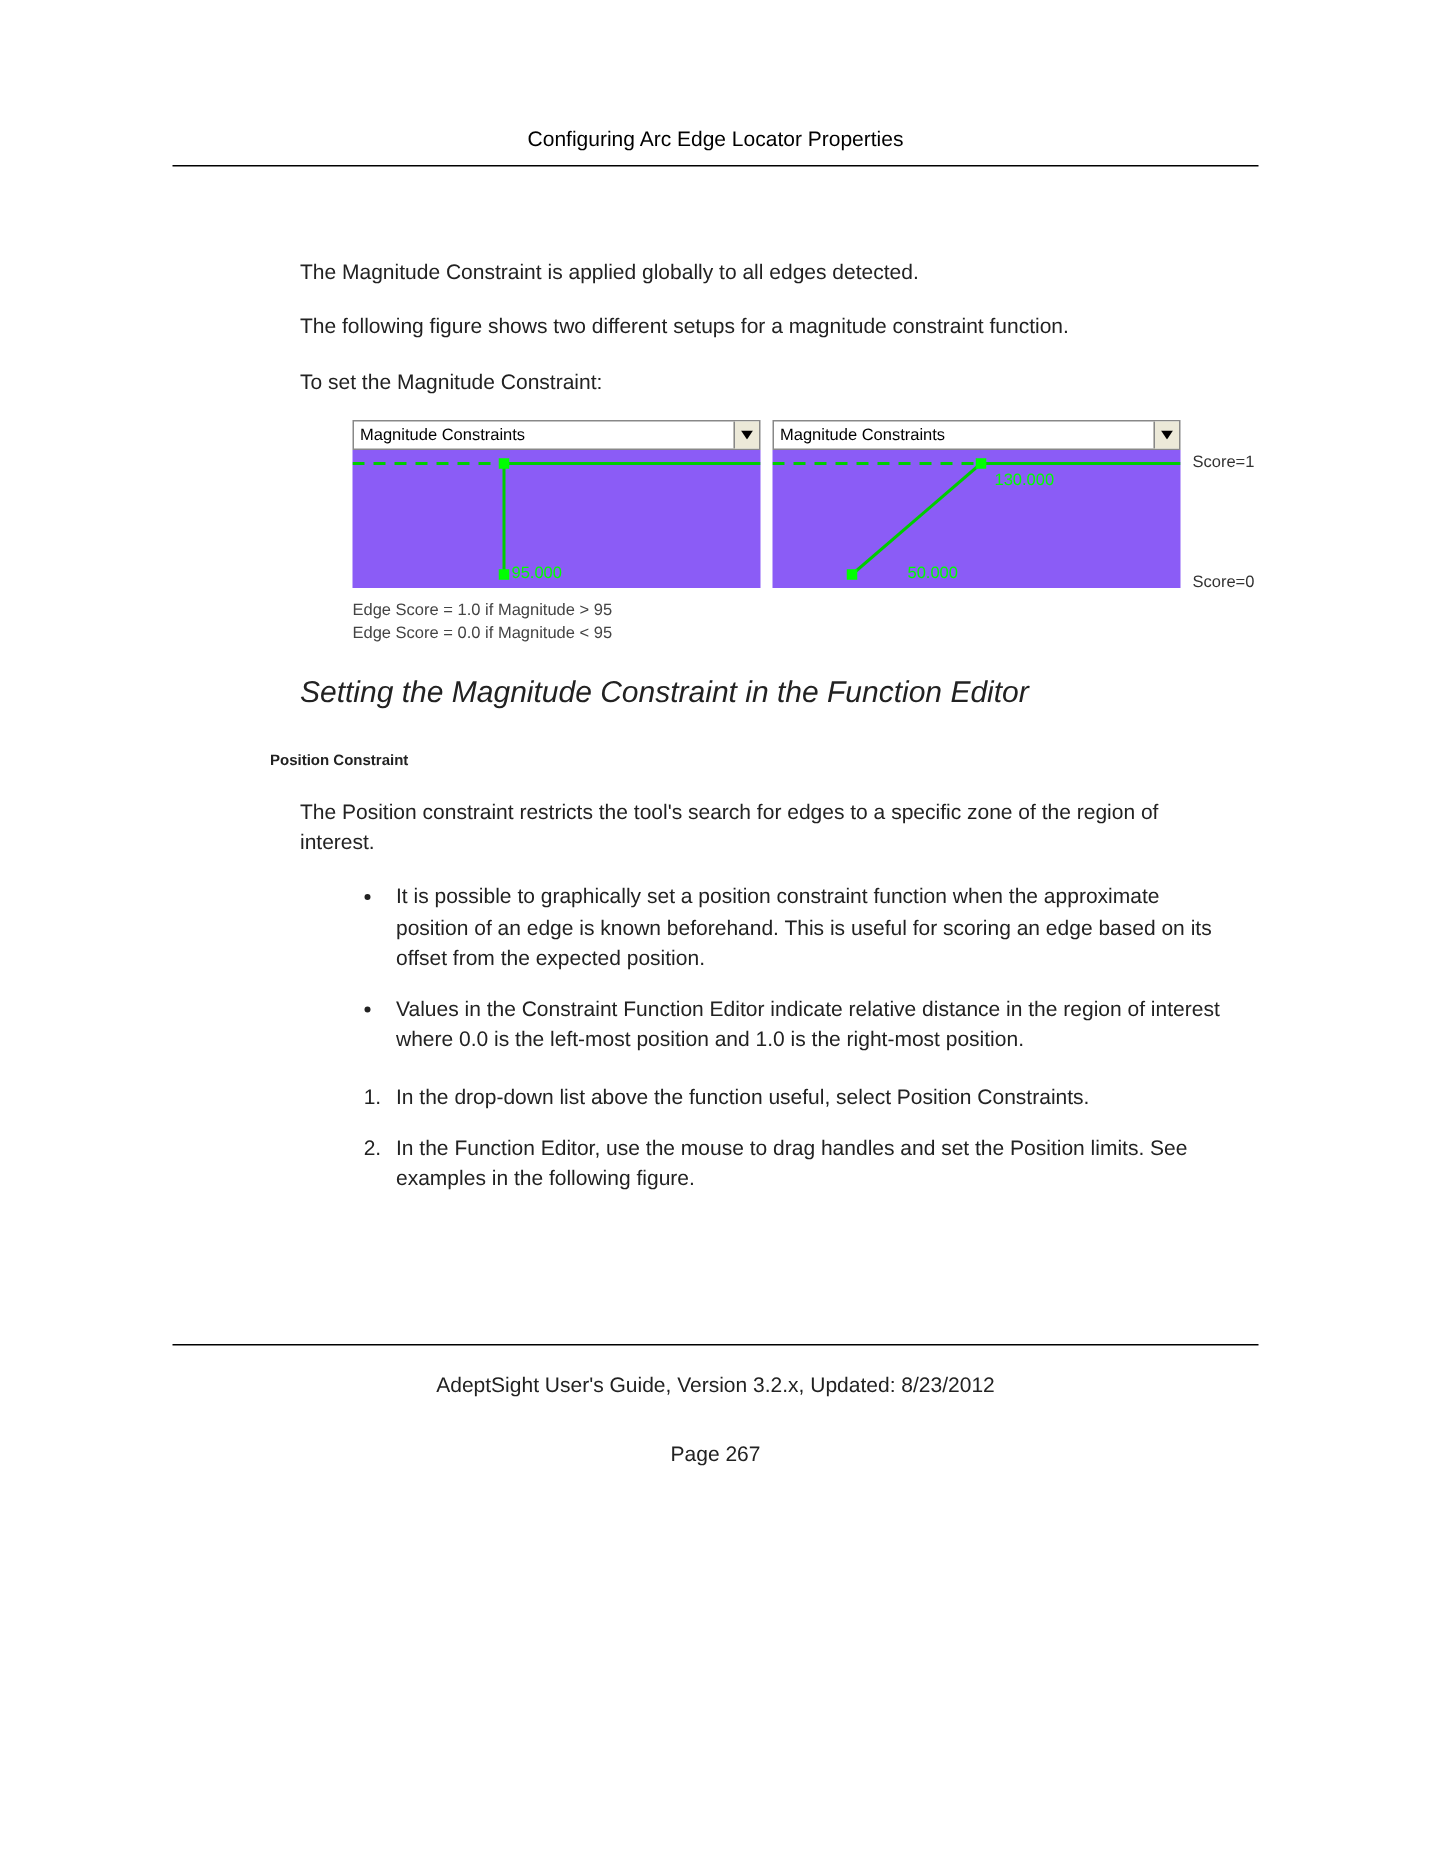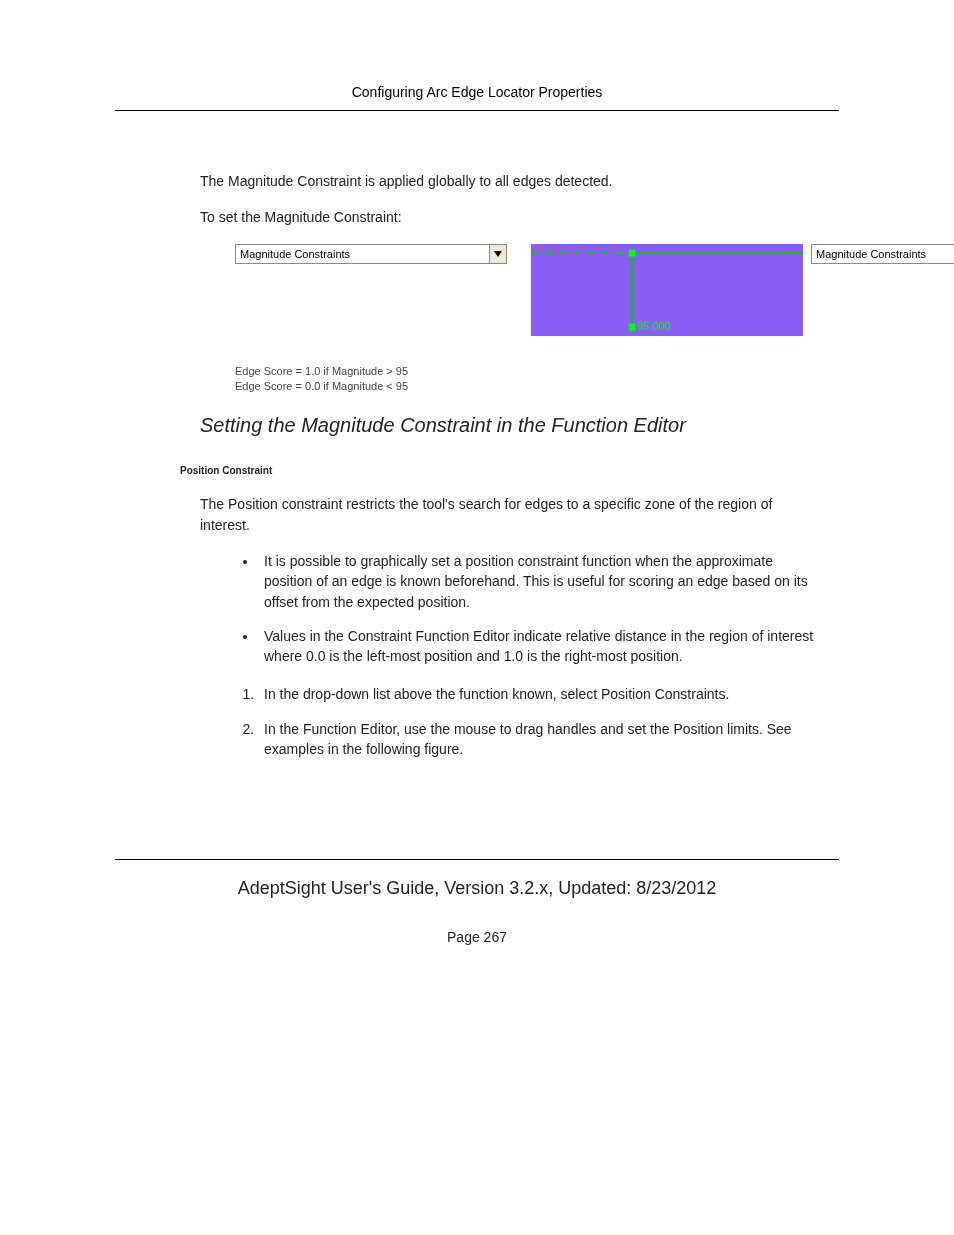--- a/index.html
+++ b/index.html
@@ -66,40 +66,40 @@
     font-size: 10px;
     margin: 28px 0 18px 65px;
   }
   .fig-caption {
     font-style: italic;
     margin: 20px 0 28px 85px;
     font-size: 20px;
   }
   .footer-center {
     text-align: center;
-    font-size: 18px;
+    font-size: 14px;
     margin-bottom: 30px;
   }
   .page-number {
     text-align: center;
     font-size: 14px;
   }
   
   .fig-container {
     margin-left: 120px;
     margin-right: -30px;
   }
   .fig-row {
     display: flex;
     align-items: flex-start;
     gap: 8px;
   }
   .chart-col {
     display: flex;
-    gap: 24px;
+    flex-direction: column;
   }
   .dropdown {
     display: flex;
     align-items: center;
     height: 20px;
     border: 1px solid #888;
     background: #fff;
     font-family: Tahoma, Arial, sans-serif;
     font-size: 11px;
     color: #000;
@@ -175,20 +175,21 @@
 </head>
 <body>
 
 <div class="page">
 
   <div class="header-title">Configuring Arc Edge Locator Properties</div>
   <hr class="hr-top">
 
   <div class="body-block">
     <p class="para">The Magnitude Constraint is applied globally to all edges detected.</p>
+    <p class="para">The following figure shows two different setups for a magnitude constraint function.</p>
     <p class="para">To set the Magnitude Constraint:</p>
   </div>
 
   <div class="fig-container">
     <div class="fig-row">
 
       <div class="chart-col">
         <div class="dropdown">
           <span class="dd-text">Magnitude Constraints</span>
           <span class="dd-arrow">
@@ -253,21 +254,21 @@
 
   <div class="section-heading">Position Constraint</div>
 
   <div class="body-block">
     <p class="para">The Position constraint restricts the tool's search for edges to a specific zone of the region of interest.</p>
     <ul class="bul">
       <li>It is possible to graphically set a position constraint function when the approximate position of an edge is known beforehand. This is useful for scoring an edge based on its offset from the expected position.</li>
       <li>Values in the Constraint Function Editor indicate relative distance in the region of interest where 0.0 is the left-most position and 1.0 is the right-most position.</li>
     </ul>
     <ol class="num">
-      <li>In the drop-down list above the function known, select Position Constraints.</li>
+      <li>In the drop-down list above the function useful, select Position Constraints.</li>
       <li>In the Function Editor, use the mouse to drag handles and set the Position limits. See examples in the following figure.</li>
     </ol>
   </div>
 
   <hr class="hr-bottom">
   <div class="footer-center">AdeptSight User's Guide,  Version 3.2.x,  Updated: 8/23/2012</div>
   <div class="page-number">Page 267</div>
 </div>
 
 </body></html>

